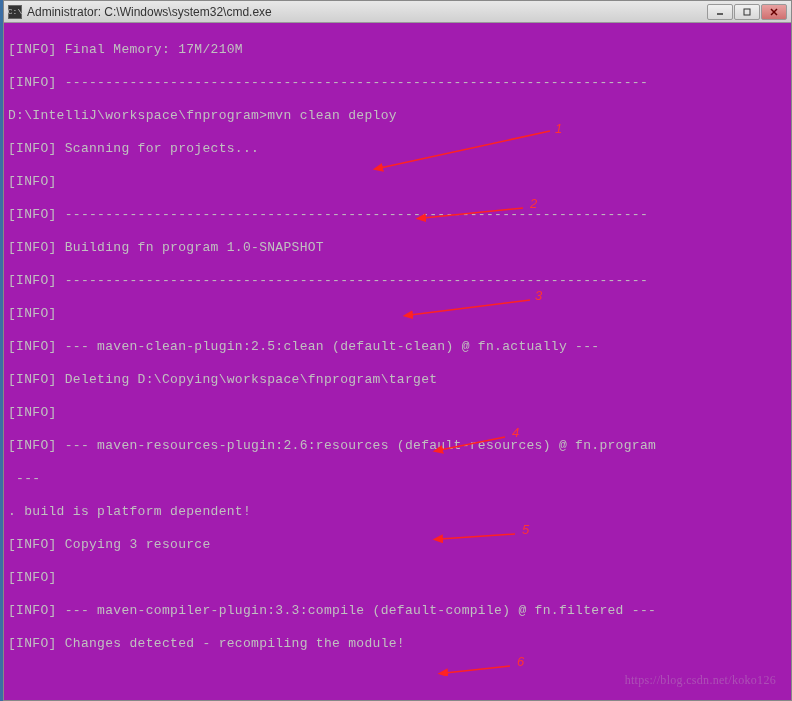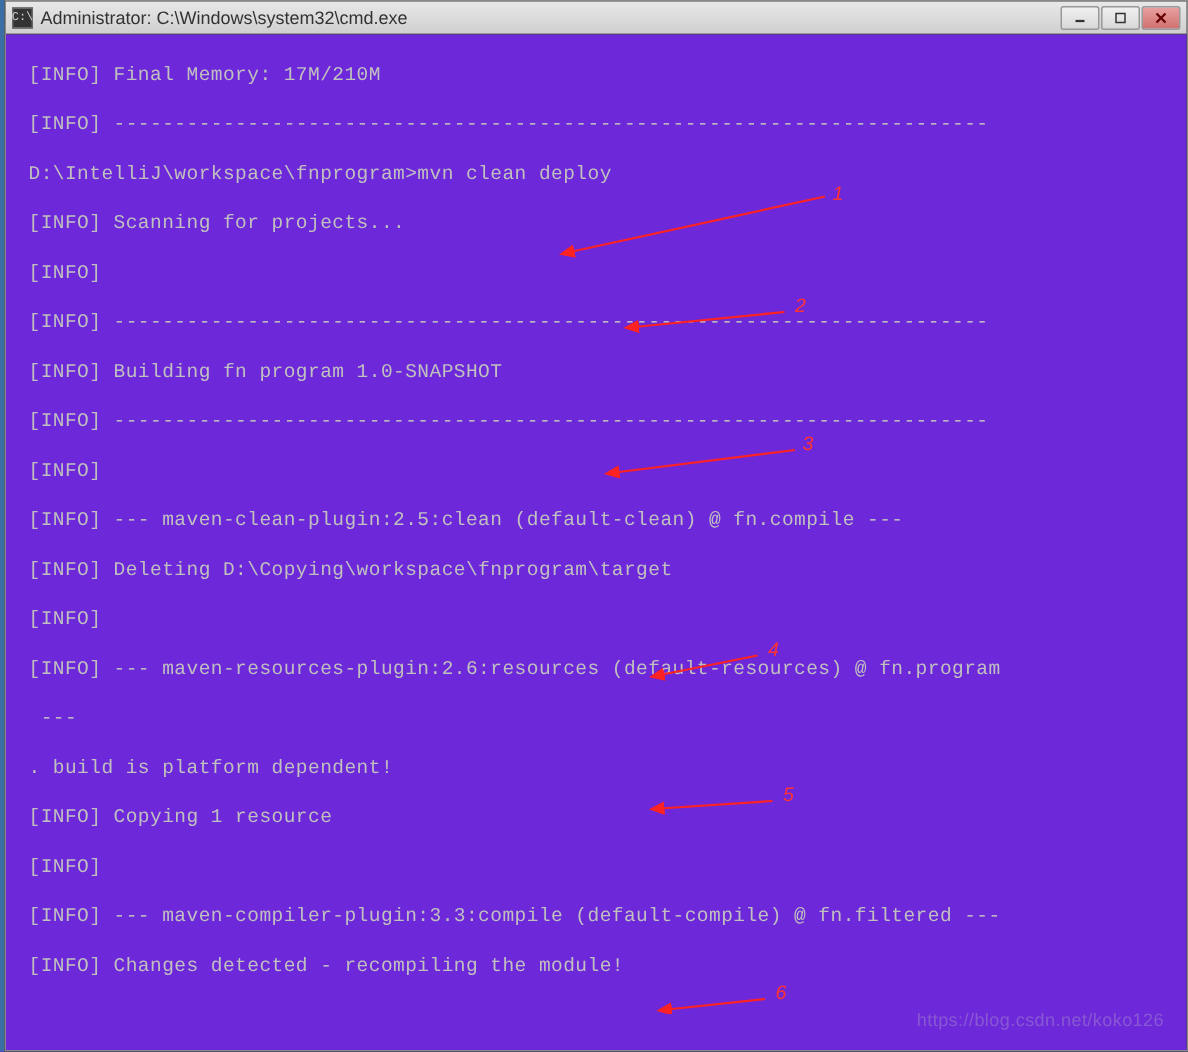--- a/index.html
+++ b/index.html
@@ -59,38 +59,38 @@
       border: 1px solid #999;
       border-radius: 2px;
       display: flex;
       align-items: center;
       justify-content: center;
       font-size: 9px;
       cursor: pointer;
     }
     .win-btn.close { background: linear-gradient(to bottom, #e8a0a0, #d07070); }
     .terminal {
-      background: #6d28d9;
+      background: #a21caf;
       color: #c0c0c0;
       width: 100%;
       height: calc(100% - 22px);
-      padding: 2px 15px;
+      padding: 2px 4px;
       white-space: pre;
       overflow: hidden;
       line-height: 16.5px;
       letter-spacing: 0.3px;
       position: relative;
     }
     .terminal-line { display: block; }
     .watermark {
       position: absolute;
       bottom: 12px;
       right: 15px;
       color: rgba(200,200,200,0.3);
-      font-family: Liberation Sans, sans-serif;
+      font-family: Liberation Serif, serif;
       font-size: 12px;
     }
     .annotation {
       position: absolute;
       color: #ff3333;
       font-family: Arial, sans-serif;
       font-size: 13px;
       font-style: italic;
       z-index: 10;
     }
@@ -130,27 +130,27 @@
   <div class="terminal">
 <span class="terminal-line">[INFO] Final Memory: 17M/210M</span>
 <span class="terminal-line">[INFO] ------------------------------------------------------------------------</span>
 <span class="terminal-line">D:\IntelliJ\workspace\fnprogram&gt;mvn clean deploy</span>
 <span class="terminal-line">[INFO] Scanning for projects...</span>
 <span class="terminal-line">[INFO]</span>
 <span class="terminal-line">[INFO] ------------------------------------------------------------------------</span>
 <span class="terminal-line">[INFO] Building fn program 1.0-SNAPSHOT</span>
 <span class="terminal-line">[INFO] ------------------------------------------------------------------------</span>
 <span class="terminal-line">[INFO]</span>
-<span class="terminal-line">[INFO] --- maven-clean-plugin:2.5:clean (default-clean) @ fn.compile ---</span>
+<span class="terminal-line">[INFO] --- maven-clean-plugin:2.5:clean (default-clean) @ fn.actually ---</span>
 <span class="terminal-line">[INFO] Deleting D:\Copying\workspace\fnprogram\target</span>
 <span class="terminal-line">[INFO]</span>
 <span class="terminal-line">[INFO] --- maven-resources-plugin:2.6:resources (default-resources) @ fn.program</span>
 <span class="terminal-line"> ---</span>
 <span class="terminal-line">. build is platform dependent!</span>
-<span class="terminal-line">[INFO] Copying 1 resource</span>
+<span class="terminal-line">[INFO] Copying 3 resource</span>
 <span class="terminal-line">[INFO]</span>
 <span class="terminal-line">[INFO] --- maven-compiler-plugin:3.3:compile (default-compile) @ fn.filtered ---</span>
 <span class="terminal-line">[INFO] Changes detected - recompiling the module!</span>
 
 
 
 
 
 
 

